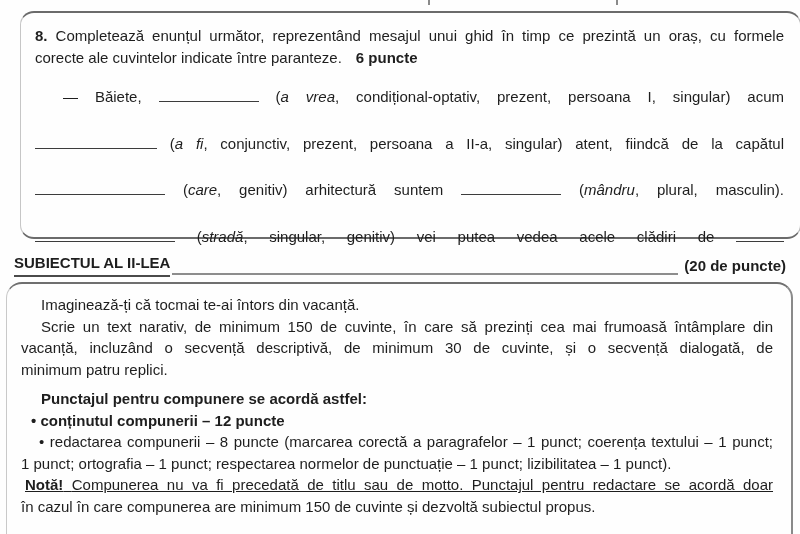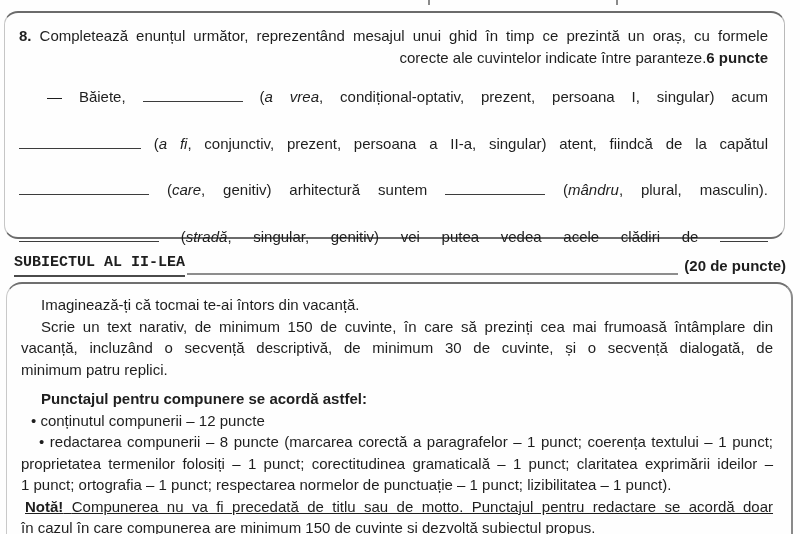--- a/index.html
+++ b/index.html
@@ -5,61 +5,61 @@
   html,body { margin:0; padding:0; }
   body { background:#fff; }
   .page {
     position:relative; width:800px; height:534px; overflow:hidden;
     background:#fefefe; color:#1e1e1e;
     font-family:"Liberation Sans", sans-serif;
     font-size:15px; line-height:21.5px;
   }
   .tick { position:absolute; top:0; width:2px; height:5px; background:#8a8a8a; }
   .box1 {
-    position:absolute; left:4px; top:11px; width:781px; height:228px;
+    position:absolute; left:20px; top:11px; width:781px; height:228px;
     box-sizing:border-box;
     border-style:solid; border-width:2px 1px 2px 1px;
     border-color:#6b6b6b #b9b9b9 #6b6b6b #c6c6c6;
     border-radius:14px;
     padding:12px 16px 0 14px;
   }
   .jline { text-align:justify; text-align-last:justify; }
   .line  { text-align:left; }
-  .intro-row2 { display:flex; justify-content:flex-end; }
+  .intro-row2 { display:flex; justify-content:flex-start;gap:14px; }
   b { font-weight:bold; }
   i { }
   .blank {
     display:inline-block; height:13px;
     border-bottom:1.6px solid #3c3c3c;
     vertical-align:baseline;
   }
   .fill-line { margin-top:25px; }
   .fill-first { margin-top:18px; }
   .section-row {
     position:absolute; left:14px; top:252px; width:772px;
     display:flex; align-items:flex-end;
   }
   .section-title {
-    font-weight:bold; border-bottom:2px solid #4a4a4a; padding-bottom:1px;font-family:Liberation Mono, monospace;
+    font-weight:bold; border-bottom:2px solid #4a4a4a; padding-bottom:1px;
   }
   .section-fill {
     flex:1; border-bottom:2px solid #8d8d8d; margin:0 6px 2px 2px; height:1px;
   }
   .section-points { font-weight:bold; }
   .box2 {
     position:absolute; left:6px; top:282px; width:787px; height:270px;
     box-sizing:border-box;
     border-style:solid; border-width:2px 2px 0 1px;
     border-color:#6f6f6f #8a8a8a transparent #c9c9c9;
     border-radius:16px 16px 0 0;
     padding:10px 18px 0 14px;
   }
   .ind { text-indent:20px; }
   .heading { font-weight:bold; text-indent:20px; margin-top:8px; }
-  .bullet1 { padding-left:10px; }
+  .bullet1 { padding-left:10px;font-weight:bold; }
   .bullet2 { text-indent:18px; }
   .nota { text-indent:4px;text-decoration:underline; }
 </style>
 </head>
 <body>
 
 <div class="page">
 
   <div class="tick" style="left:428px"></div>
   <div class="tick" style="left:616px"></div>
@@ -116,21 +116,20 @@
 
     <div class="line bullet1">
       <span>•</span>
       <span>conținutul compunerii – 12 puncte</span>
     </div>
 
     <div class="jline bullet2">
       <span>•</span>
       <span>redactarea compunerii – 8 puncte (marcarea corectă a paragrafelor – 1 punct; coerența textului – 1 punct;</span>
     </div>
-    <div class="jline">proprietatea termenilor folosiți – 1 punct; corectitudinea gramaticală – 1 punct; claritatea exprimării ideilor –</div>
     <div class="line">1 punct; ortografia – 1 punct; respectarea normelor de punctuație – 1 punct; lizibilitatea – 1 punct).</div>
 
     <div class="jline nota">
       <b>Notă!</b>
       <span>Compunerea nu va fi precedată de titlu sau de motto. Punctajul pentru redactare se acordă doar</span>
     </div>
     <div class="line">în cazul în care compunerea are minimum 150 de cuvinte și dezvoltă subiectul propus.</div>
   </div>
 
 </div>

